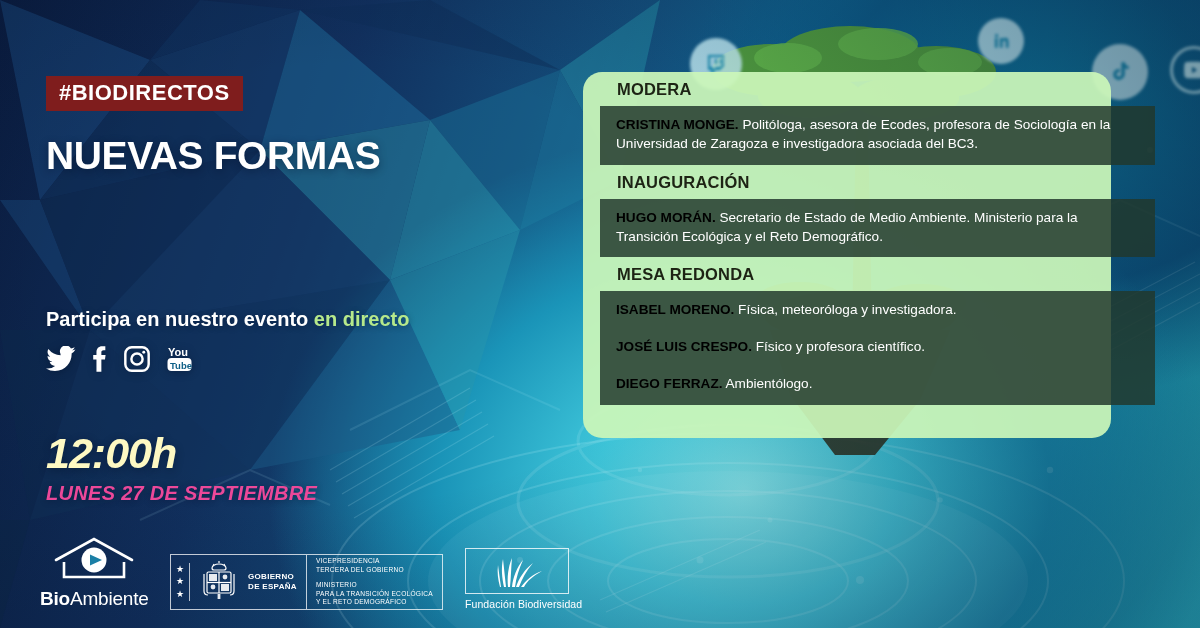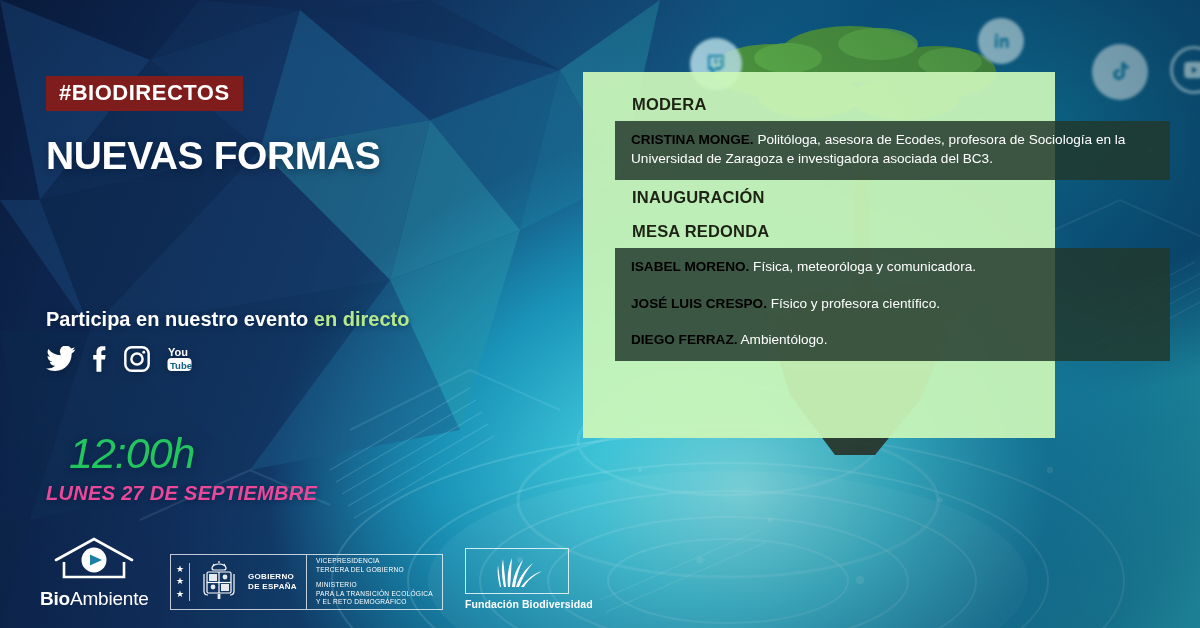--- a/index.html
+++ b/index.html
@@ -86,25 +86,24 @@
     text-shadow:0 1px 6px rgba(3,16,40,.4);
     white-space:nowrap;
   }
   .participa .accent { color:#b6e98b; }
 
   .socials { position:absolute; left:0; top:345px; display:flex; align-items:center; gap:15px; }
   .socials svg { display:block; filter:drop-shadow(0 1px 4px rgba(3,16,40,.45)); }
 
   .timeblock { position:absolute; left:0; top:432px; }
   .time {
-    font-size:43px; font-weight:normal; font-style:italic;
-    color:#22c55e; line-height:1;
+    font-size:43px; font-weight:bold; font-style:italic;
+    color:#fef9c3; line-height:1;
     letter-spacing:-1px;
     text-shadow:0 2px 8px rgba(3,16,40,.45);
-    margin-left:23px;
   }
   .date {
     margin-top:7px;
     font-size:20px; font-weight:bold; font-style:italic;
     color:#ec4899;
     letter-spacing:.3px;
     text-shadow:0 1px 6px rgba(3,16,40,.4);
     text-transform:uppercase;
   }
 
@@ -138,35 +137,36 @@
 
   .min-box {
     border:1px solid rgba(255,255,255,.75);
     border-left:none;
     padding:6px 9px;
     color:#fff;
     display:flex; flex-direction:column; justify-content:center; gap:7px;
   }
   .min-box p { font-size:6.6px; line-height:1.3; letter-spacing:.25px; white-space:nowrap; text-transform:uppercase; }
 
-  .logo-fb { width:104px; text-align:center;font-weight:bold; }
+  .logo-fb { width:104px; text-align:center; }
   .fb-frame {
     border:1px solid rgba(255,255,255,.8);
     height:46px;
     display:flex; align-items:center; justify-content:center;
   }
   .fb-name { margin-top:4px; color:#fff; font-size:10.5px; letter-spacing:.1px; white-space:nowrap; }
 
   
   .panel {
     position:absolute;
     left:583px; top:72px;
-    width:472px; height:366px;
+    width:528px; height:366px;
     background:rgba(203,246,185,.93);
-    padding:15px;
+    padding:0;
+    border-radius:19px;
   }
   .sec-head {
     color:#1d2314;
     font-size:16.5px; font-weight:bold;
     letter-spacing:.2px;
     padding:8px 0 8px 34px;
     line-height:1.1;
   }
   .sec-body {
     margin-left:17px;
@@ -438,25 +438,30 @@
   <div class="panel">
 
     <div class="sec-head">MODERA</div>
     <div class="sec-body">
       <div class="entry">
         <span class="who">CRISTINA MONGE.</span><span> Politóloga, asesora de Ecodes, profesora de Sociología en la Universidad de Zaragoza e investigadora asociada del BC3.</span>
       </div>
     </div>
 
     <div class="sec-head">INAUGURACIÓN</div>
+    <div class="sec-body">
+      <div class="entry">
+        <span class="who">HUGO MORÁN.</span><span> Secretario de Estado de Medio Ambiente. Ministerio para la Transición Ecológica y el Reto Demográfico.</span>
+      </div>
+    </div>
 
     <div class="sec-head">MESA REDONDA</div>
     <div class="sec-body tall">
       <div class="entry">
-        <span class="who">ISABEL MORENO.</span><span> Física, meteoróloga y comunicadora.</span>
+        <span class="who">ISABEL MORENO.</span><span> Física, meteoróloga y investigadora.</span>
       </div>
       <div class="entry">
         <span class="who">JOSÉ LUIS CRESPO.</span><span> Físico y profesora científico.</span>
       </div>
       <div class="entry">
         <span class="who">DIEGO FERRAZ.</span><span> Ambientólogo.</span>
       </div>
     </div>
   </div>
 

